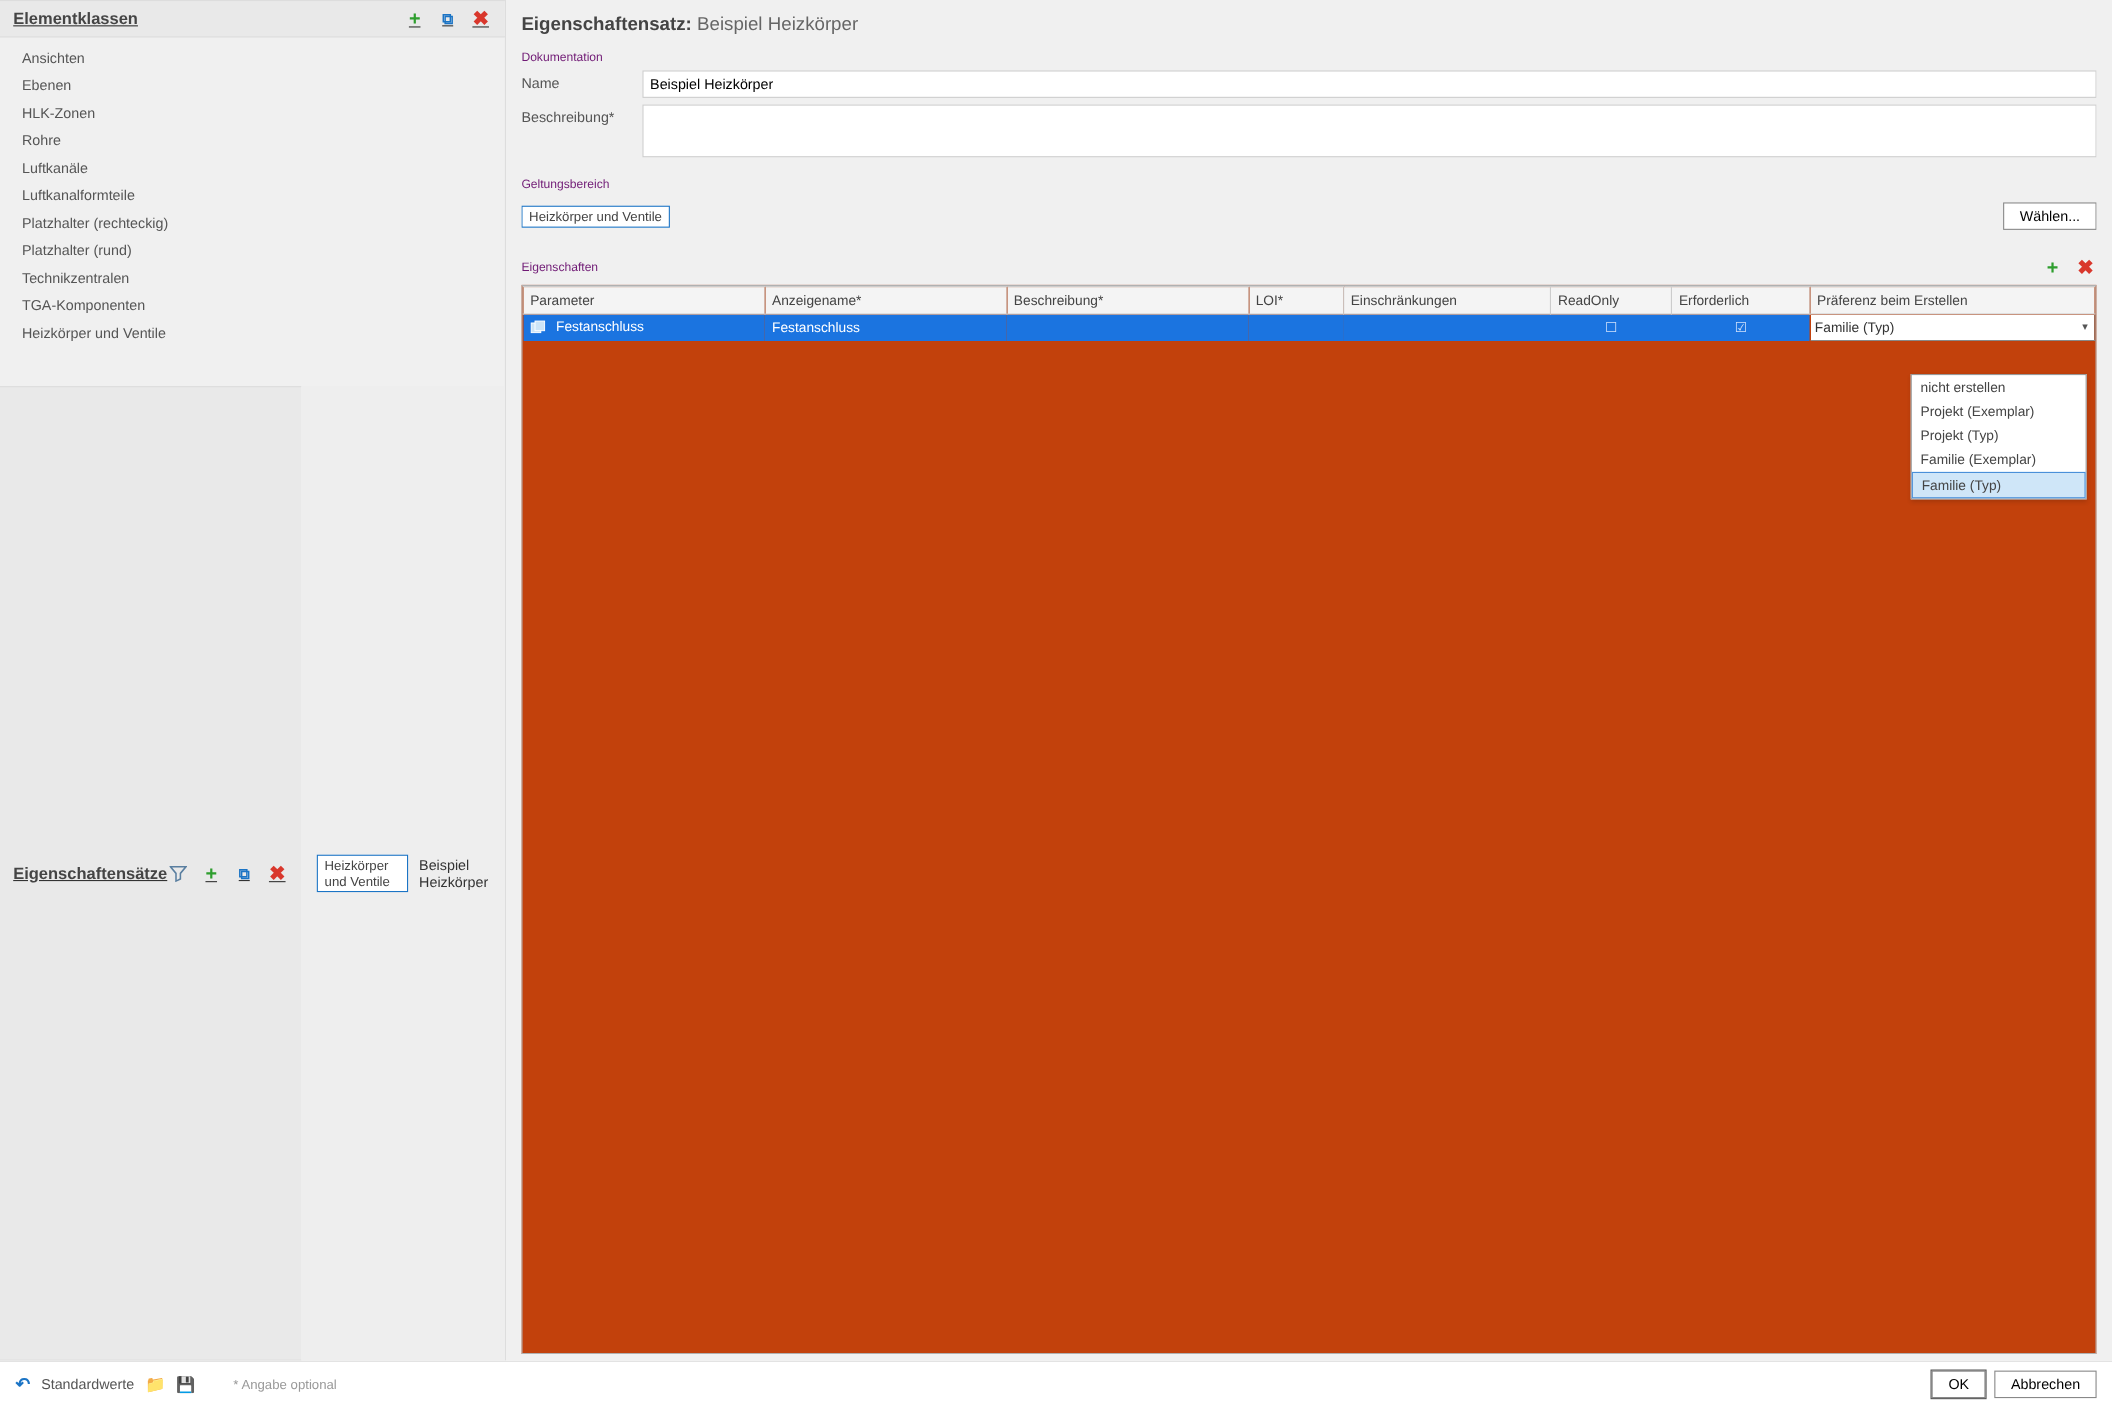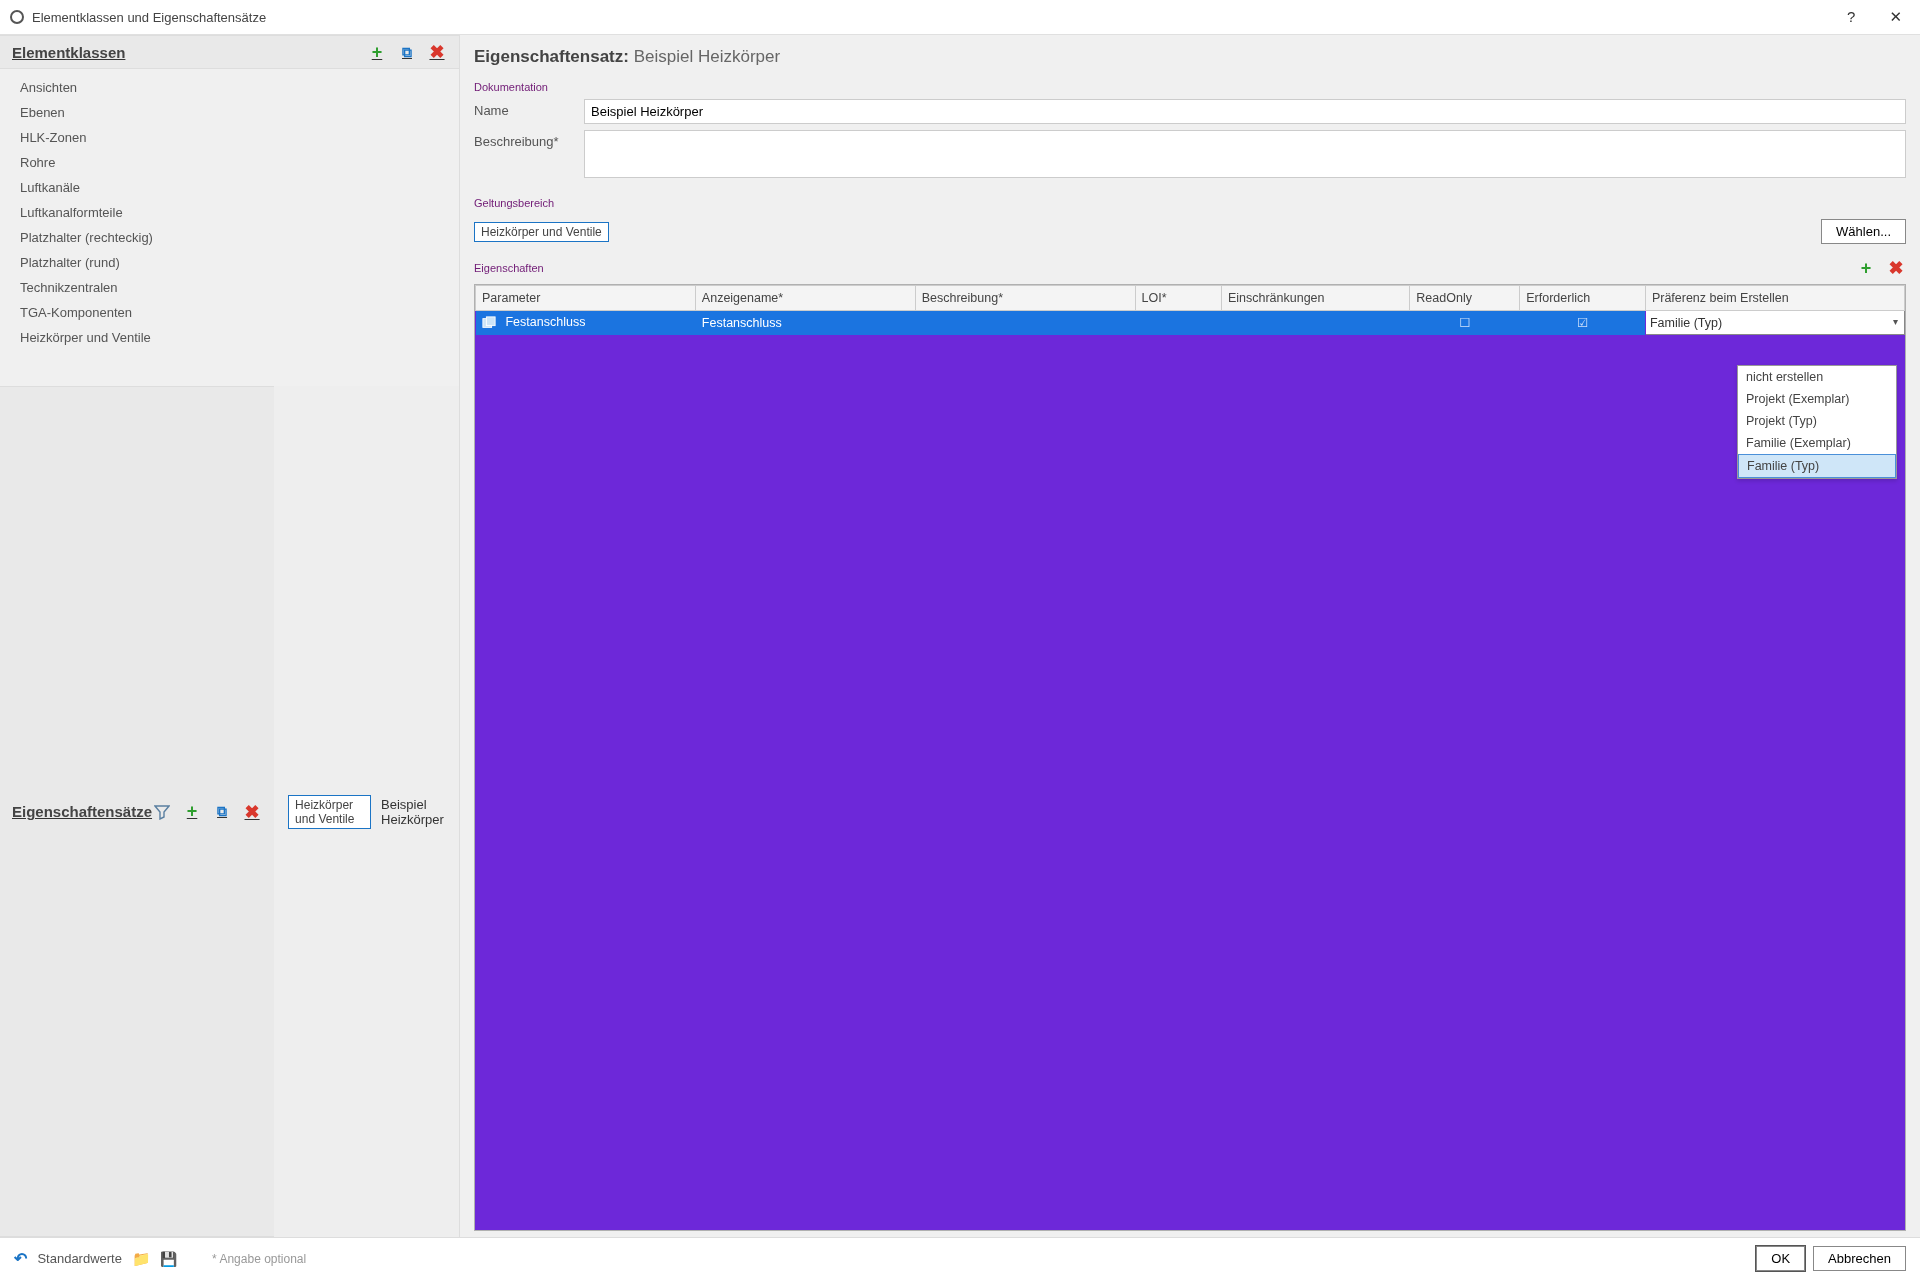--- a/index.html
+++ b/index.html
@@ -33,22 +33,22 @@
   .heading .sub { font-weight:normal; color:#666; }
   .section-label { font-weight:normal; font-size:11px; color:#701a75; margin:10px 0 6px 0; }
   .form-row { display:flex; align-items:flex-start; margin-bottom:6px; }
   .form-row label { width:110px; color:#555; padding-top:4px; }
   .form-row .field { flex:1; }
   .form-row input, .form-row textarea { width:100%; border:1px solid #ccc; padding:4px 6px; font-family:inherit; font-size:13px; background:#fff; }
   .form-row textarea { height:48px; resize:none; }
   .scope-row { display:flex; align-items:center; justify-content:space-between; margin-top:4px; }
   .btn { border:1px solid #888; background:#fff; padding:4px 14px; font-family:inherit; font-size:13px; cursor:default; }
   .btn-focus { outline:1px solid #555; }
-  .props-header { display:flex; align-items:center; justify-content:space-between; margin-top:14px; }
-  .grid { border:1px solid #b0b0b0; background:#6d28d9; flex:1; margin-top:6px; display:flex; flex-direction:column; overflow:hidden; min-height:300px; position:relative; }
+  .props-header { display:flex; align-items:center; justify-content:space-between; margin-top:24px; }
+  .grid { border:1px solid #b0b0b0; background:#c2410c; flex:1; margin-top:6px; display:flex; flex-direction:column; overflow:hidden; min-height:300px; position:relative; }
   table { border-collapse:collapse; width:100%; table-layout:fixed; }
   th { background:#f4f4f4; border:1px solid #ccc; padding:5px 6px; text-align:left; font-weight:normal; color:#444; font-size:12.5px; white-space:nowrap; overflow:hidden; }
   td { border:1px solid transparent; padding:4px 6px; font-size:12.5px; color:#fff; }
   tr.selected td { background:#1b74e0; }
   .param-icon { display:inline-block; width:14px; height:14px; margin-right:6px; vertical-align:middle; }
   .dropdown-cell { background:#fff !important; color:#333 !important; border:1px solid #888 !important; padding:2px 4px; position:relative; }
   .dropdown-cell::after { content:"▾"; position:absolute; right:6px; color:#555; font-size:10px; }
   .dropdown-pop { position:absolute; right:8px; top:30px; width:160px; background:#fff; border:1px solid #999; box-shadow:0 2px 4px rgba(0,0,0,.15); z-index:10; }
   .dropdown-pop div { padding:4px 8px; color:#444; font-size:12.5px; cursor:default; }
   .dropdown-pop div.sel { background:#cfe6f8; border:1px solid #4a90d9; }
@@ -69,30 +69,20 @@
   col.c-ro { width:70px; }
   col.c-req { width:80px; }
   col.c-pref { width:165px; }
   .grid-wrap { position:relative; flex:1; }
 </style>
 </head>
 <body>
 
 <div class="window">
 
-  <div class="titlebar">
-    <div class="titlebar-left">
-      <span class="app-icon"></span>
-      <span class="titlebar-title">Elementklassen und Eigenschaftensätze</span>
-    </div>
-    <div class="titlebar-right">
-      <span>?</span>
-      <span>✕</span>
-    </div>
-  </div>
 
   <div class="body">
 
     <div class="left-pane">
 
       <div class="left-upper">
         <div class="panel-header">
           <span class="panel-title">Elementklassen</span>
           <div class="panel-actions">
             <span class="icon-btn icon-plus">+</span>

